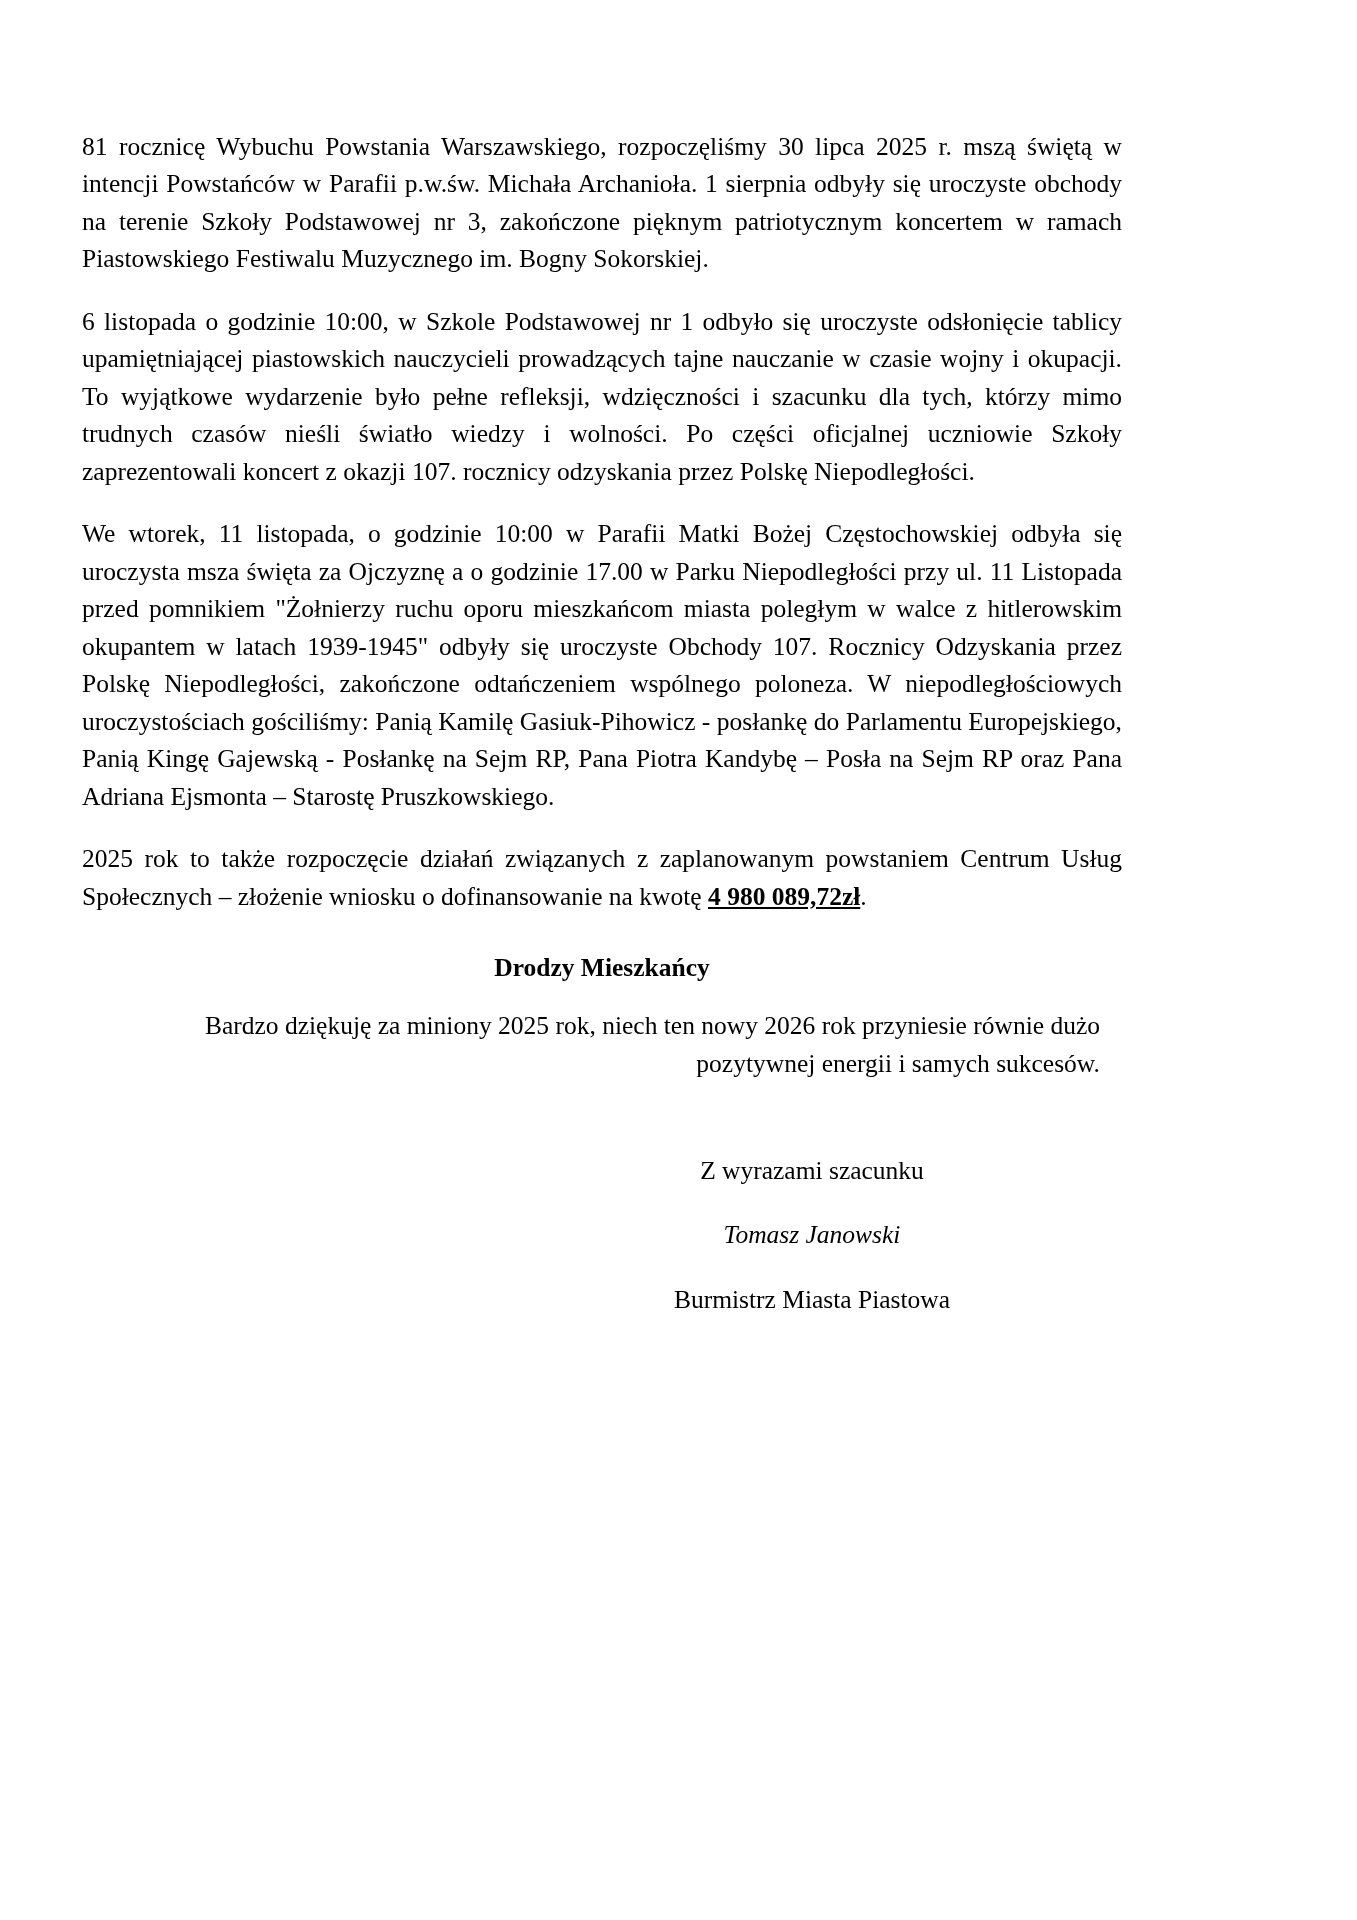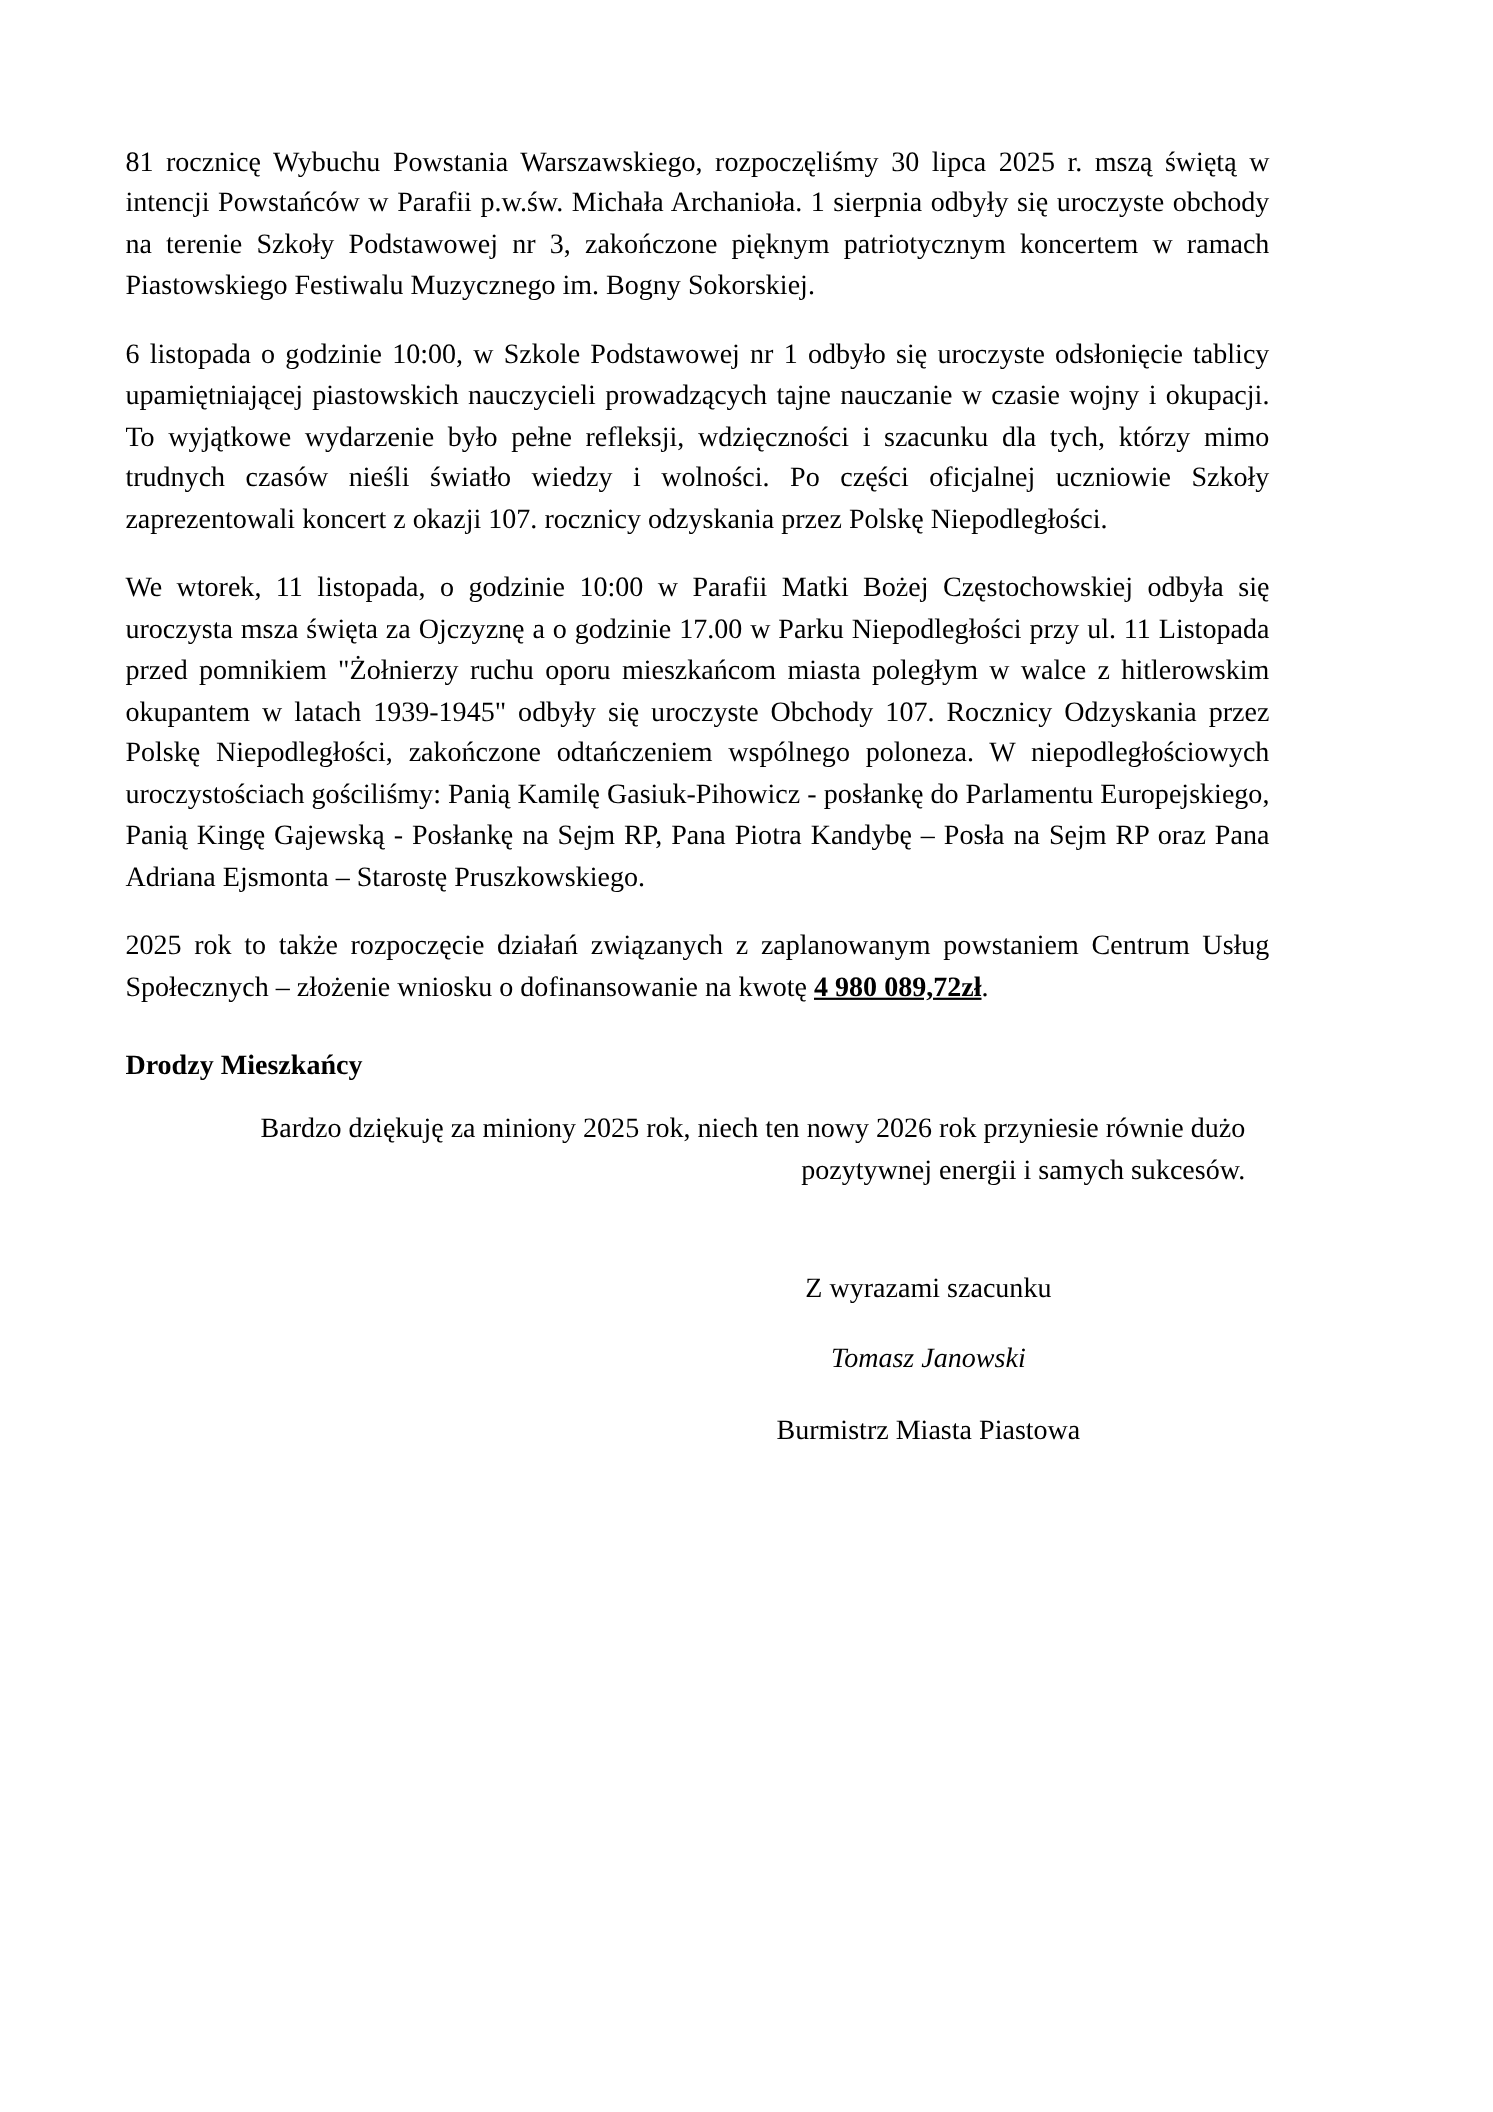--- a/index.html
+++ b/index.html
@@ -10,40 +10,40 @@
   body {
     width: 1357px;
     min-height: 1920px;
     font-family: "Liberation Serif", "DejaVu Serif", serif;
     color: #000000;
   }
   .page {
     width: 1357px;
     min-height: 1920px;
     box-sizing: border-box;
-    padding: 128px 160px 60px 114px;
+    padding: 128px 160px 60px 82px;
     background: #ffffff;
   }
   .doc-body {
     width: 1040px;
   }
   p.para {
     font-size: 25.5px;
     line-height: 1.47;
     text-align: justify;
     margin: 0 0 25px 0;
     hyphens: none;
   }
   p.para:last-child {
     margin-bottom: 0;
   }
   .heading-center {
     font-size: 25.5px;
     font-weight: bold;
-    text-align: left;
+    text-align: center;
     margin: 34px 0 20px 0;
     line-height: 1.47;
   }
   .closing-center {
     font-size: 25.5px;
     text-align: right;
     line-height: 1.5;
     margin: 0 0 26px 0;
     padding: 0 22px;
   }

